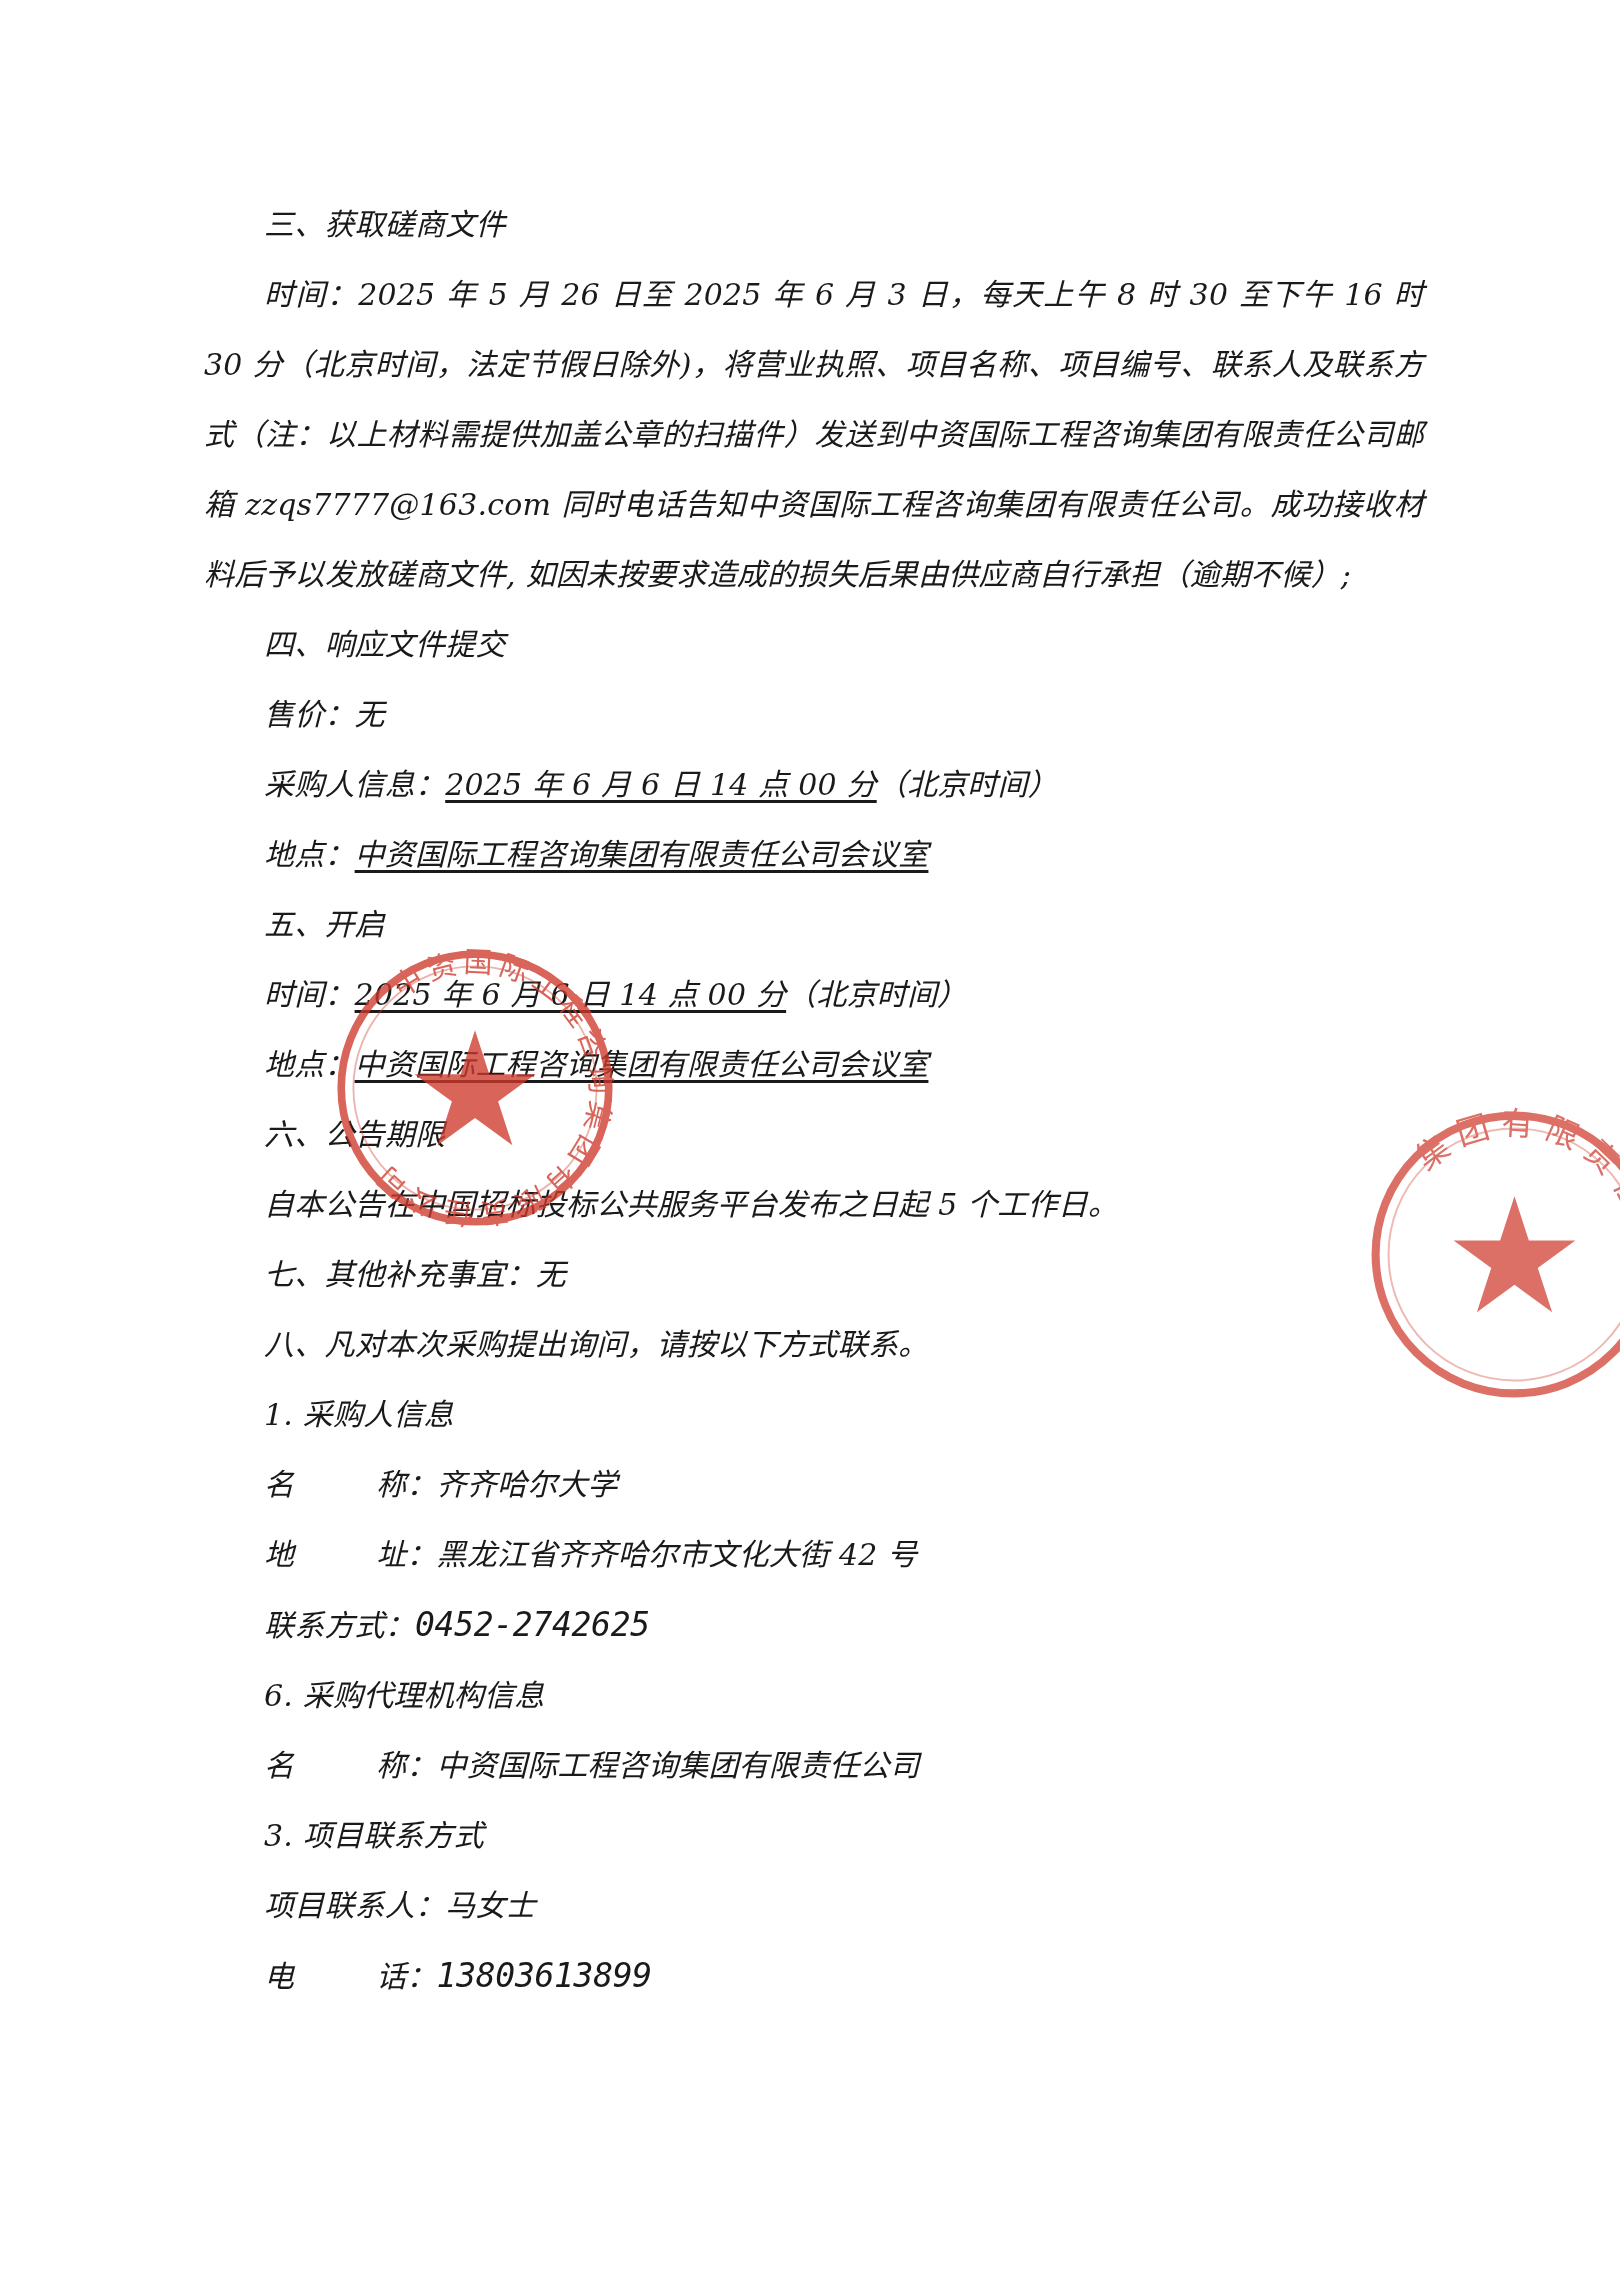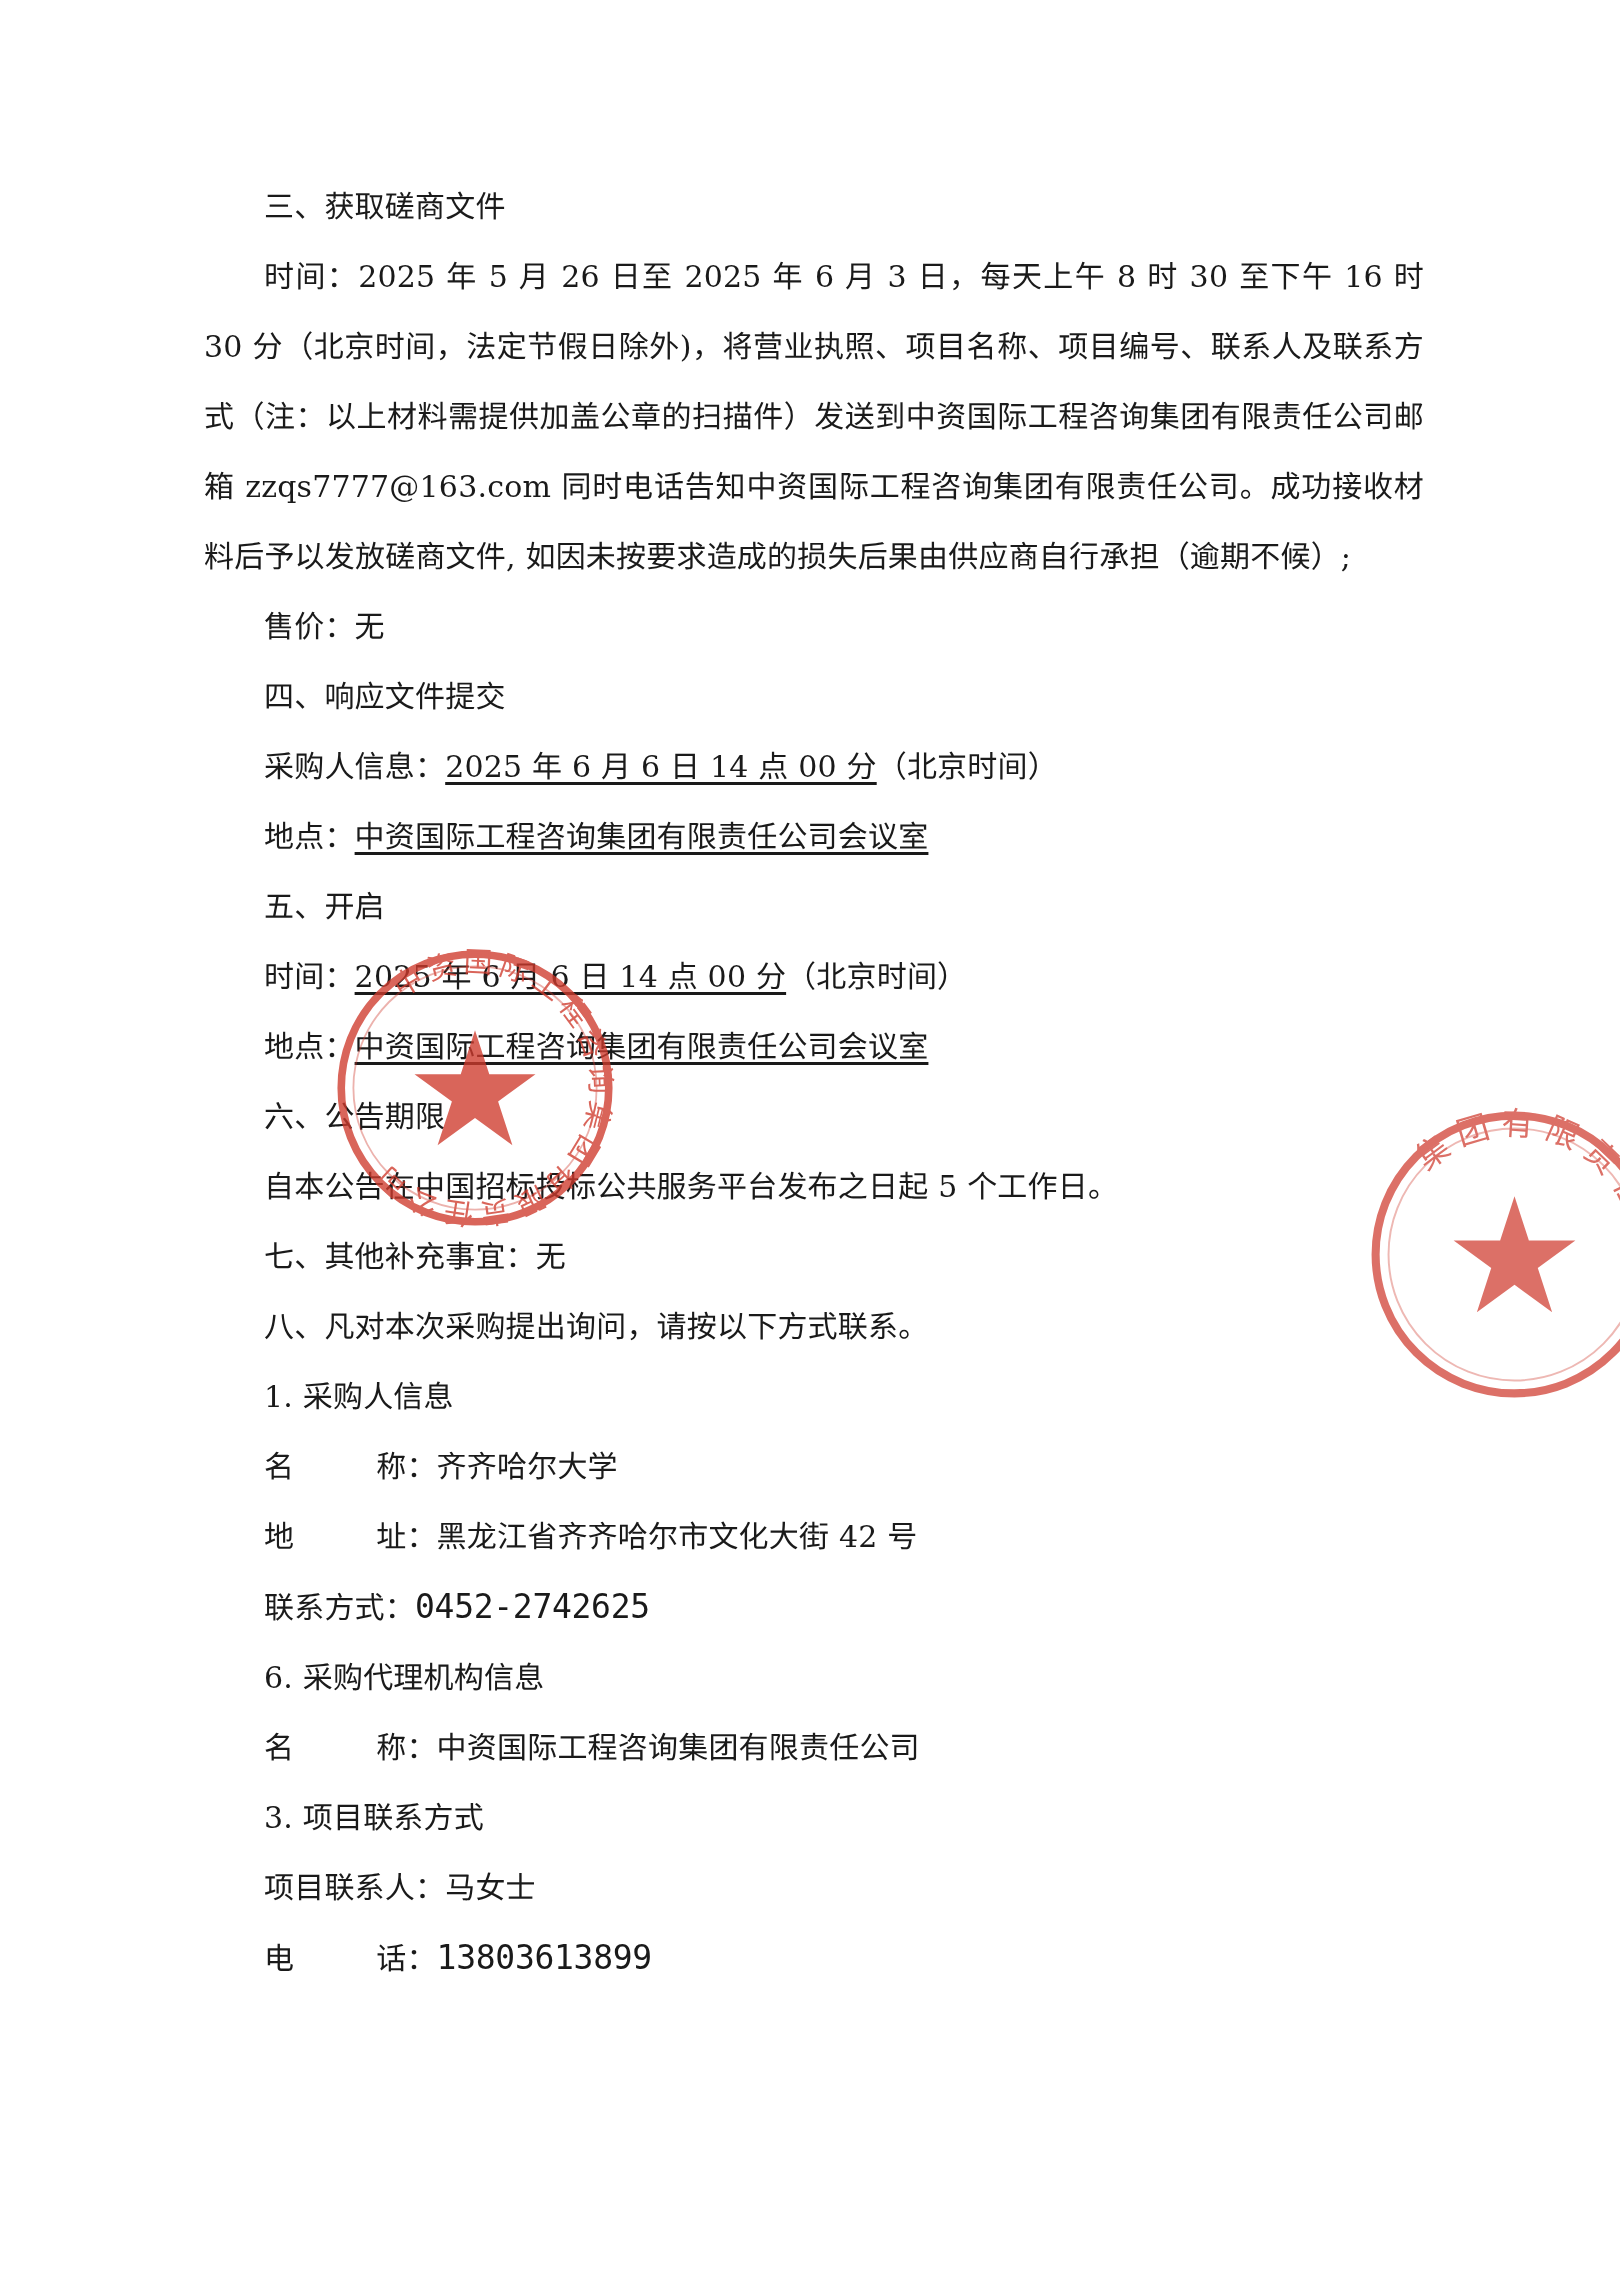--- a/index.html
+++ b/index.html
@@ -14,22 +14,23 @@
   .page {
     position: relative;
     width: 1620px;
     height: 2293px;
     background: #ffffff;
     overflow: hidden;
   }
   .content {
     position: absolute;
     left: 204px;
-    top: 172px;
+    top: 190px;
     width: 1220px;
+    font-style: italic;
   }
   .para {
     font-size: 30px;
     line-height: 70px;
     letter-spacing: 0.2px;
     text-align: justify;
     text-justify: inter-ideograph;
     margin: 0;
     white-space: pre-wrap;
   }
@@ -79,23 +80,23 @@
 <body>
 
 <div class="page">
 
   <div class="content">
 
     <p class="para indent">三、获取磋商文件</p>
 
     <p class="para block"><span>时间：2025 年 5 月 26 日至 2025 年 6 月 3 日，每天上午 8 时 30 至下午 16 时 30 分（北京时间，法定节假日除外)，将营业执照、项目名称、项目编号、联系人及联系方式（注：以上材料需提供加盖公章的扫描件）发送到中资国际工程咨询集团有限责任公司邮箱 zzqs7777@163.com 同时电话告知中资国际工程咨询集团有限责任公司。成功接收材料后予以发放磋商文件, 如因未按要求造成的损失后果由供应商自行承担（逾期不候）;</span></p>
 
+    <p class="para indent">四、响应文件提交</p>
+
     <p class="para indent">售价：无</p>
-
-    <p class="para indent">四、响应文件提交</p>
 
     <p class="para indent"><span>采购人信息：</span><span class="u">2025 年 6 月 6 日 14 点 00 分</span><span>（北京时间）</span></p>
 
     <p class="para indent"><span>地点：</span><span class="u">中资国际工程咨询集团有限责任公司会议室</span></p>
 
     <p class="para indent">五、开启</p>
 
     <p class="para indent"><span>时间：</span><span class="u">2025 年 6 月 6 日 14 点 00 分</span><span>（北京时间）</span></p>
 
     <p class="para indent"><span>地点：</span><span class="u">中资国际工程咨询集团有限责任公司会议室</span></p>

